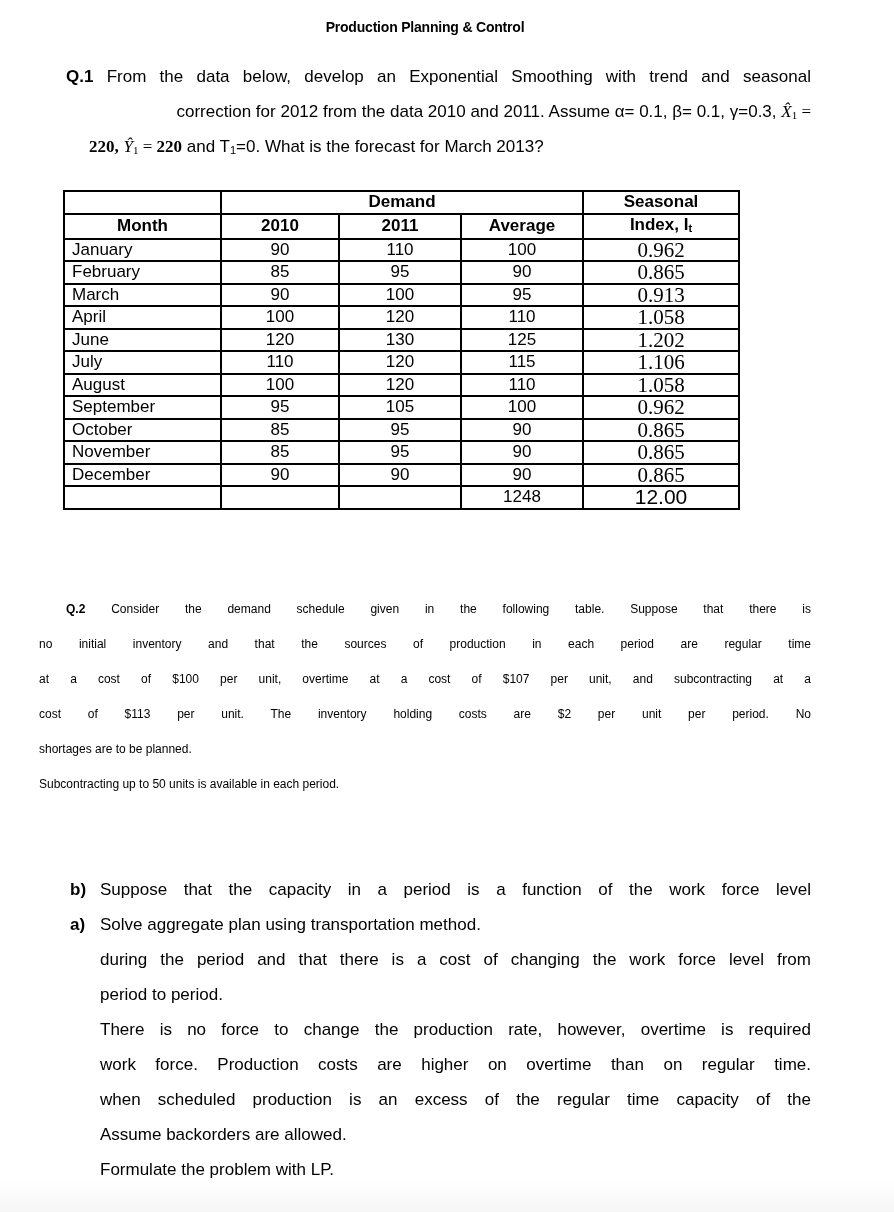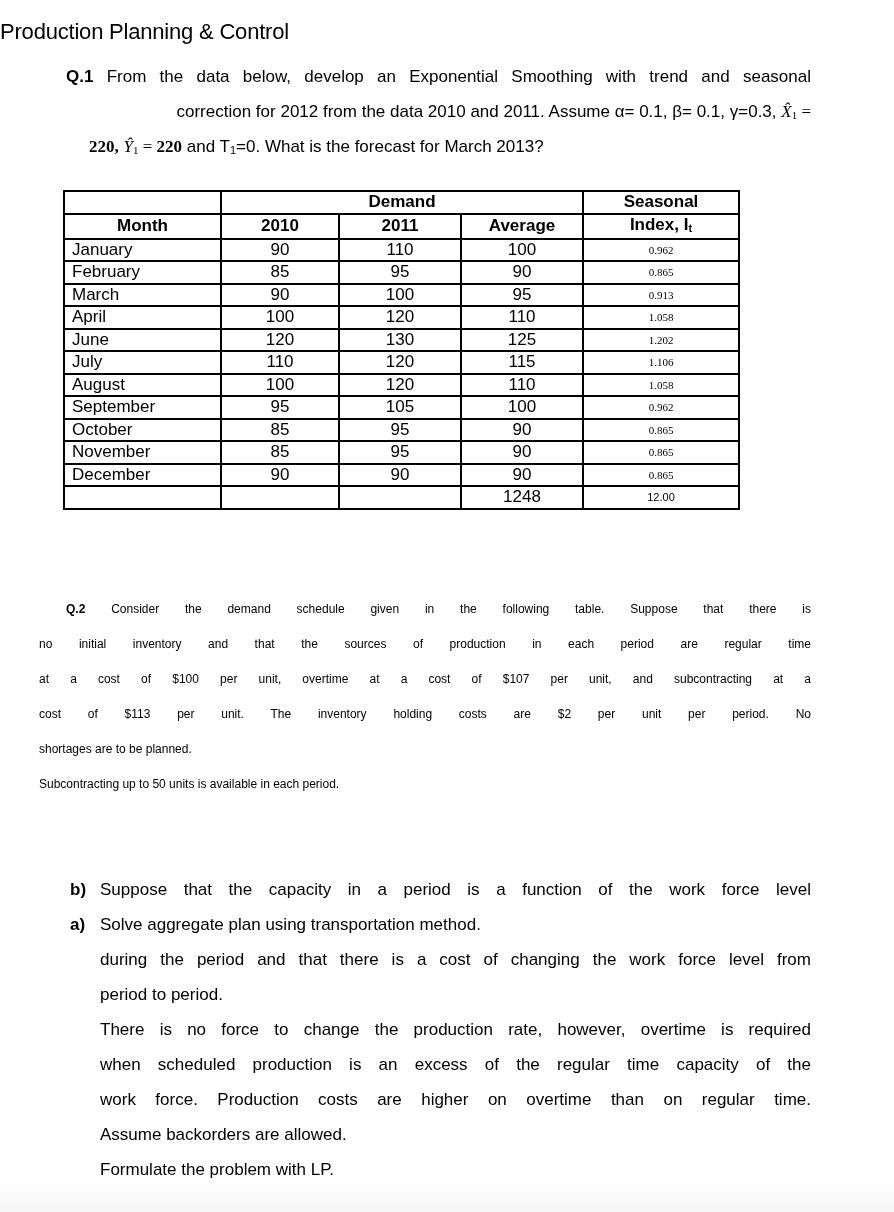--- a/index.html
+++ b/index.html
@@ -2,22 +2,22 @@
 <html><head>
 <meta charset="utf-8">
 <style>
   html, body { margin: 0; padding: 0; }
   body {
     width: 894px; height: 1212px; position: relative; overflow: hidden;
     background: linear-gradient(to bottom, #ffffff 0px, #ffffff 1180px, #f6f6f6 1212px);
     font-family: "Liberation Sans", sans-serif; color: #000;
   }
   .title {
-    position: absolute; top: 19px; left: 0; width: 850px; 
-    font-weight: normal; font-size: 22px; letter-spacing: -0.2px;
+    position: absolute; top: 19px; left: 0; width: 850px; text-align: center;
+    font-weight: bold; font-size: 14px; letter-spacing: -0.2px;
   }
   .q1 { position: absolute; left: 39px; top: 65px; width: 772px; font-size: 17px; }
   .q1 .line { height: 35px; line-height: 24px; white-space: nowrap; }
   .q1 .l1 { text-align: justify; text-align-last: justify; }
   .q1 .indent { padding-left: 50px; }
   .serif-b { font-family: "Liberation Serif", serif; font-weight: bold; }
   .math { font-family: "Liberation Serif", serif; font-style: italic; }
   .sub { font-size: 11px; vertical-align: -2px; font-style: normal; }
   .bold { font-weight: bold; margin-left: 27px; }
 
@@ -29,21 +29,21 @@
     border: 2px solid #000; height: 20.5px; padding: 0 0 0 0; line-height: 20px;
   }
   table.data th { font-weight: bold; text-align: center; }
   col.c-month { width: 157px; }
   col.c-2010 { width: 118px; }
   col.c-2011 { width: 122px; }
   col.c-avg { width: 122px; }
   col.c-si { width: 156px; }
   td.month { text-align: left; padding-left: 7px !important; }
   td.num { text-align: center; }
-  td.si { text-align: center; font-family: "Liberation Serif", serif; font-size: 11px; }
+  td.si { text-align: center; font-family: "Liberation Serif", serif; font-size: 21px; }
   td.si.total { font-family: "Liberation Sans", sans-serif; }
   .subt { font-size: 11px; vertical-align: -2px; }
 
   .q2 { position: absolute; left: 39px; top: 596px; width: 772px; font-size: 12px; }
   .q2 .line { height: 35px; line-height: 26px; white-space: nowrap; }
   .just { text-align: justify; text-align-last: justify; }
 
   .parts { position: absolute; left: 70px; top: 877px; width: 741px; font-size: 17px; }
   .parts .line { height: 35px; line-height: 26px; white-space: nowrap; }
   .parts .lbl { display: inline-block; width: 30px; font-weight: bold; }
@@ -178,17 +178,17 @@
   <div class="line">shortages are to be planned.</div>
   <div class="line">Subcontracting up to 50 units is available in each period.</div>
 </div>
 
 <div class="parts">
   <div class="line just"><span class="lbl">b)</span><span>Suppose that the capacity in a period is a function of the work force level</span></div>
   <div class="line"><span class="lbl">a)</span><span>Solve aggregate plan using transportation method.</span></div>
   <div class="line cont just">during the period and that there is a cost of changing the work force level from</div>
   <div class="line cont">period to period.</div>
   <div class="line cont just">There is no force to change the production rate, however, overtime is required</div>
+  <div class="line cont just">work force. Production costs are higher on overtime than on regular time.</div>
   <div class="line cont just">when scheduled production is an excess of the regular time capacity of the</div>
-  <div class="line cont just">work force. Production costs are higher on overtime than on regular time.</div>
   <div class="line cont">Assume backorders are allowed.</div>
   <div class="line cont">Formulate the problem with LP.</div>
 </div>
 
 </body></html>

